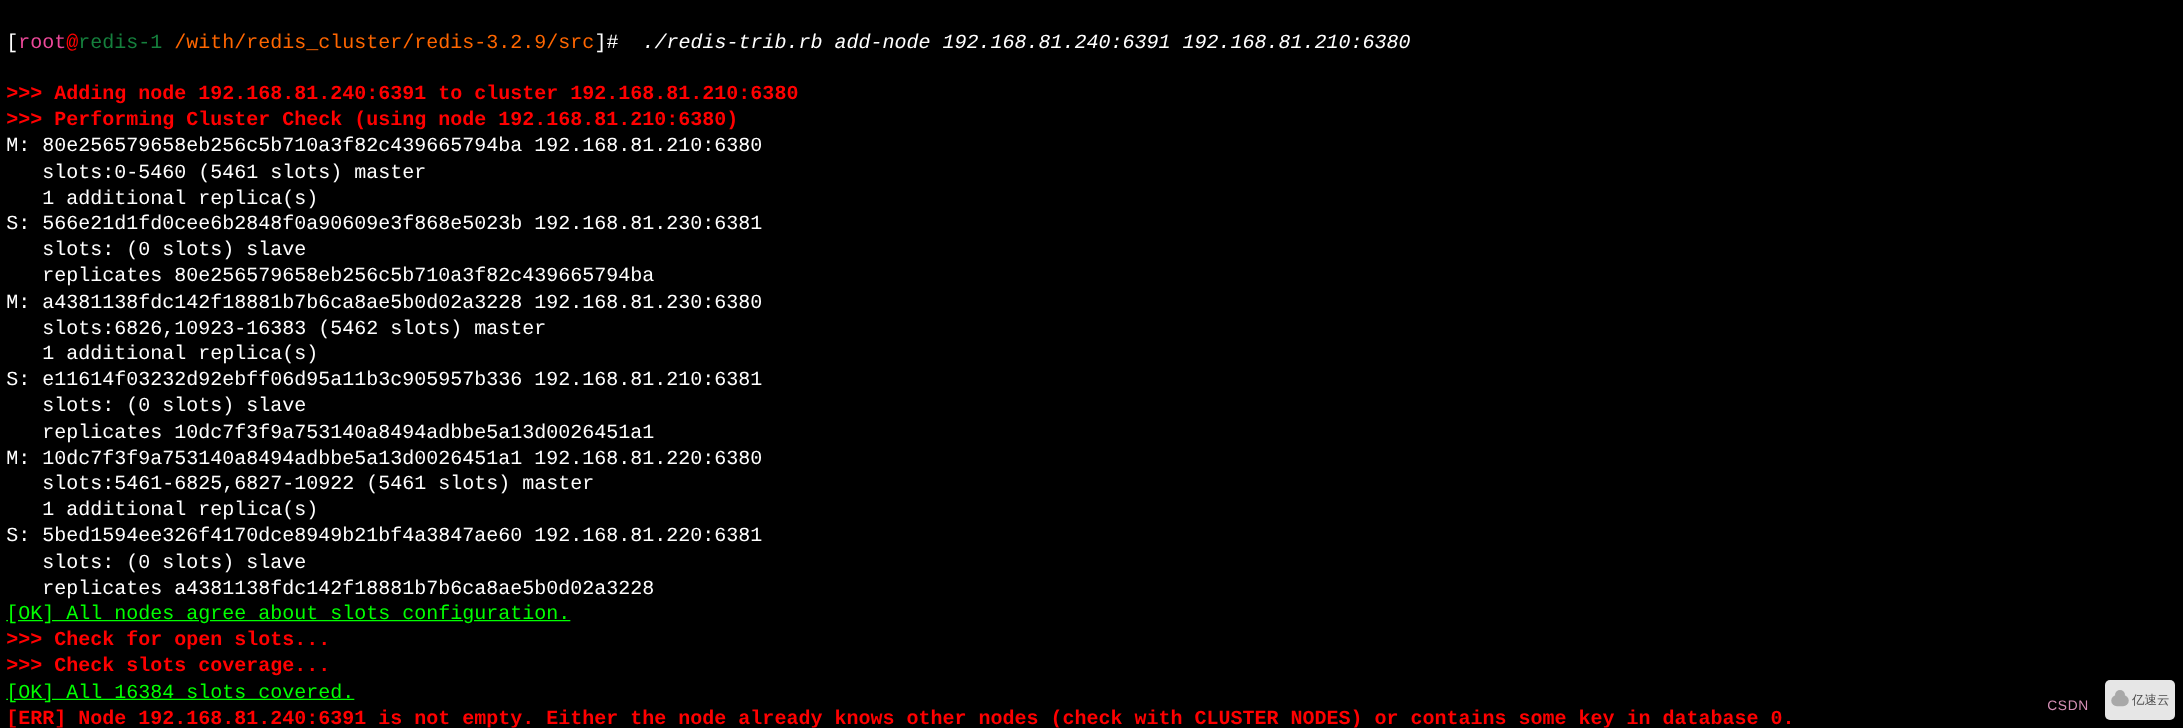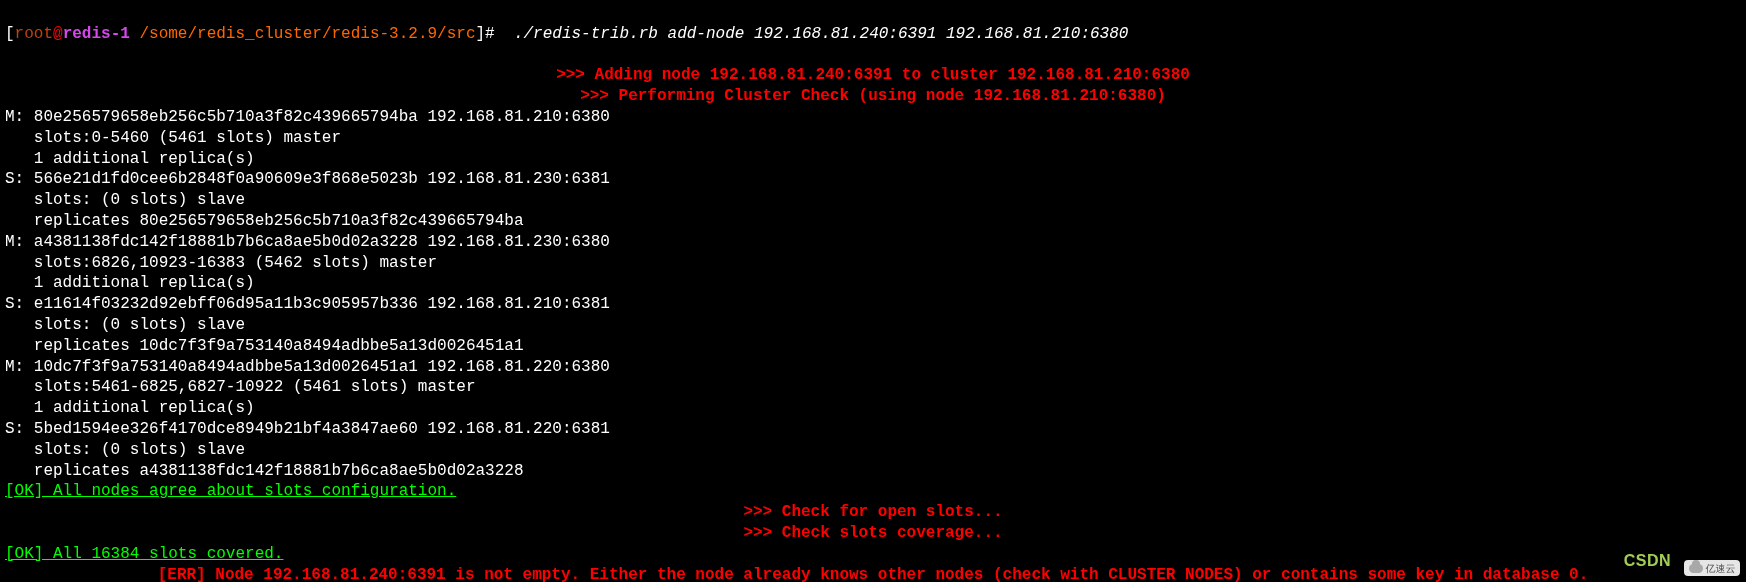--- a/index.html
+++ b/index.html
@@ -16,46 +16,45 @@
       width: 1746px;
       height: 582px;
       padding: 3px 5px;
       position: relative;
       overflow: hidden;
     }
     .terminal {
       white-space: pre;
     }
     .prompt-bracket { color: #ffffff; }
-    .prompt-user { color: #c2410c; text-align: center; }
+    .prompt-user { color: #ec4899; text-align: center; }
     .prompt-at { color: #ff0000; }
-    .prompt-host { color: #d946ef; font-weight: bold; }
+    .prompt-host { color: #15803d; }
     .prompt-path { color: #ff6600; }
     .prompt-hash { color: #ffffff; }
     .command { color: #ffffff; font-style: italic; }
-    .red-msg { color: #ff0000; font-weight: bold; text-align: center; }
+    .red-msg { color: #ff0000; font-weight: bold; }
     .green-msg { color: #00ff00; text-decoration: underline; }
     .white-msg { color: #ffffff; }
     .watermark-csdn {
       position: absolute;
       bottom: 10px;
       right: 75px;
-      color: #bef264;
+      color: #f9a8d4;
       font-family: Arial, sans-serif;
-      font-size: 16px;
+      font-size: 11px;
       letter-spacing: 0.5px;
       opacity: 0.85;
-      font-weight: bold;
     }
     .watermark-logo {
       position: absolute;
       bottom: 6px;
       right: 6px;
       width: 56px;
-      height: 16px;
+      height: 32px;
       background: #ffffff;
       border-radius: 4px;
       display: flex;
       align-items: center;
       justify-content: center;
       font-size: 10px;
       color: #555;
       font-family: Arial, sans-serif;
       opacity: 0.9;
       margin-top: 36px;
@@ -76,21 +75,21 @@
       width: 8px;
       height: 8px;
       background: #bbb;
       border-radius: 50%;
     }
   </style>
 </head>
 <body>
 
 <div class="terminal">
-<div><span class="prompt-bracket">[</span><span class="prompt-user">root</span><span class="prompt-at">@</span><span class="prompt-host">redis-1</span><span class="prompt-path"> /some/redis_cluster/redis-3.2.9/src</span><span class="prompt-hash">]#  </span><span class="command">./redis-trib.rb add-node 192.168.81.240:6391 192.168.81.210:6380</span></div>
+<div><span class="prompt-bracket">[</span><span class="prompt-user">root</span><span class="prompt-at">@</span><span class="prompt-host">redis-1</span><span class="prompt-path"> /with/redis_cluster/redis-3.2.9/src</span><span class="prompt-hash">]#  </span><span class="command">./redis-trib.rb add-node 192.168.81.240:6391 192.168.81.210:6380</span></div>
 <div id="output-lines"><div class="red-msg">&gt;&gt;&gt; Adding node 192.168.81.240:6391 to cluster 192.168.81.210:6380</div><div class="red-msg">&gt;&gt;&gt; Performing Cluster Check (using node 192.168.81.210:6380)</div><div class="white-msg">M: 80e256579658eb256c5b710a3f82c439665794ba 192.168.81.210:6380</div><div class="white-msg">   slots:0-5460 (5461 slots) master</div><div class="white-msg">   1 additional replica(s)</div><div class="white-msg">S: 566e21d1fd0cee6b2848f0a90609e3f868e5023b 192.168.81.230:6381</div><div class="white-msg">   slots: (0 slots) slave</div><div class="white-msg">   replicates 80e256579658eb256c5b710a3f82c439665794ba</div><div class="white-msg">M: a4381138fdc142f18881b7b6ca8ae5b0d02a3228 192.168.81.230:6380</div><div class="white-msg">   slots:6826,10923-16383 (5462 slots) master</div><div class="white-msg">   1 additional replica(s)</div><div class="white-msg">S: e11614f03232d92ebff06d95a11b3c905957b336 192.168.81.210:6381</div><div class="white-msg">   slots: (0 slots) slave</div><div class="white-msg">   replicates 10dc7f3f9a753140a8494adbbe5a13d0026451a1</div><div class="white-msg">M: 10dc7f3f9a753140a8494adbbe5a13d0026451a1 192.168.81.220:6380</div><div class="white-msg">   slots:5461-6825,6827-10922 (5461 slots) master</div><div class="white-msg">   1 additional replica(s)</div><div class="white-msg">S: 5bed1594ee326f4170dce8949b21bf4a3847ae60 192.168.81.220:6381</div><div class="white-msg">   slots: (0 slots) slave</div><div class="white-msg">   replicates a4381138fdc142f18881b7b6ca8ae5b0d02a3228</div><div class="green-msg">[OK] All nodes agree about slots configuration.</div><div class="red-msg">&gt;&gt;&gt; Check for open slots...</div><div class="red-msg">&gt;&gt;&gt; Check slots coverage...</div><div class="green-msg">[OK] All 16384 slots covered.</div><div class="red-msg">[ERR] Node 192.168.81.240:6391 is not empty. Either the node already knows other nodes (check with CLUSTER NODES) or contains some key in database 0.</div></div>
 </div>
 
 <div class="watermark-csdn">CSDN</div>
 <div class="watermark-logo">
   <span class="cloud-icon"></span>
   <span>亿速云</span>
 </div>
 
 </body></html>

